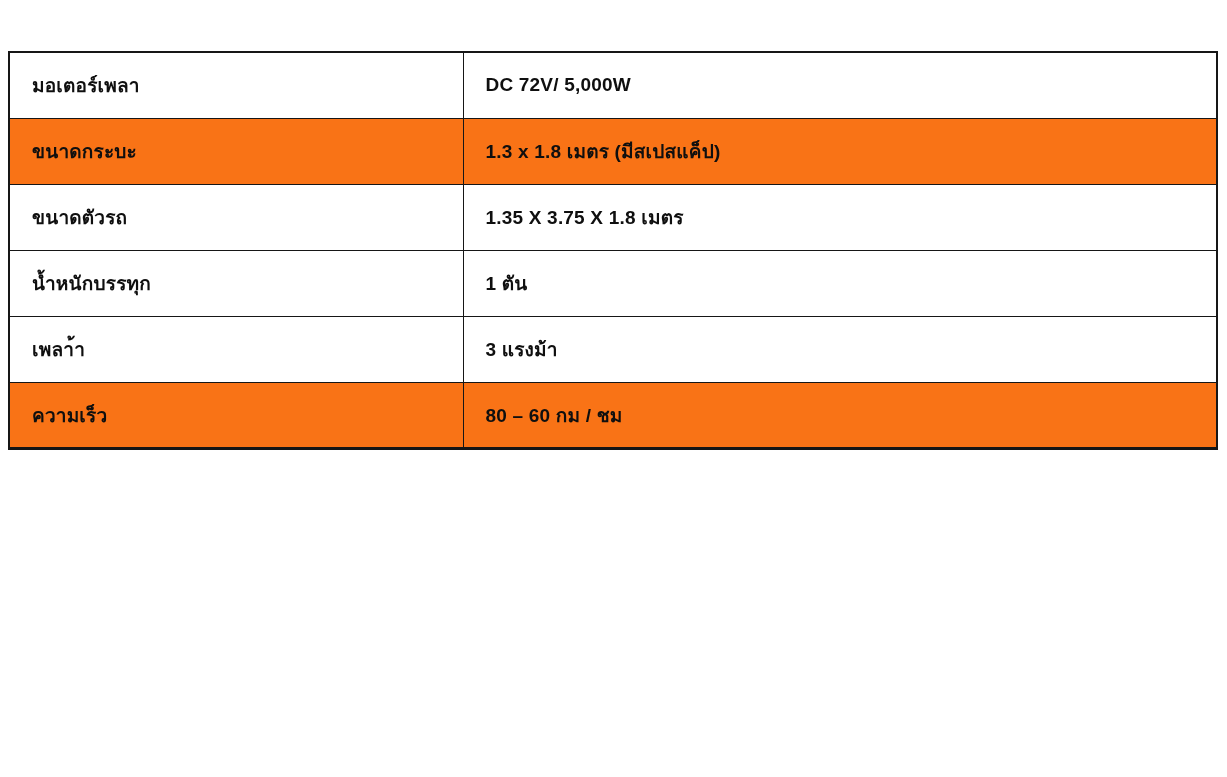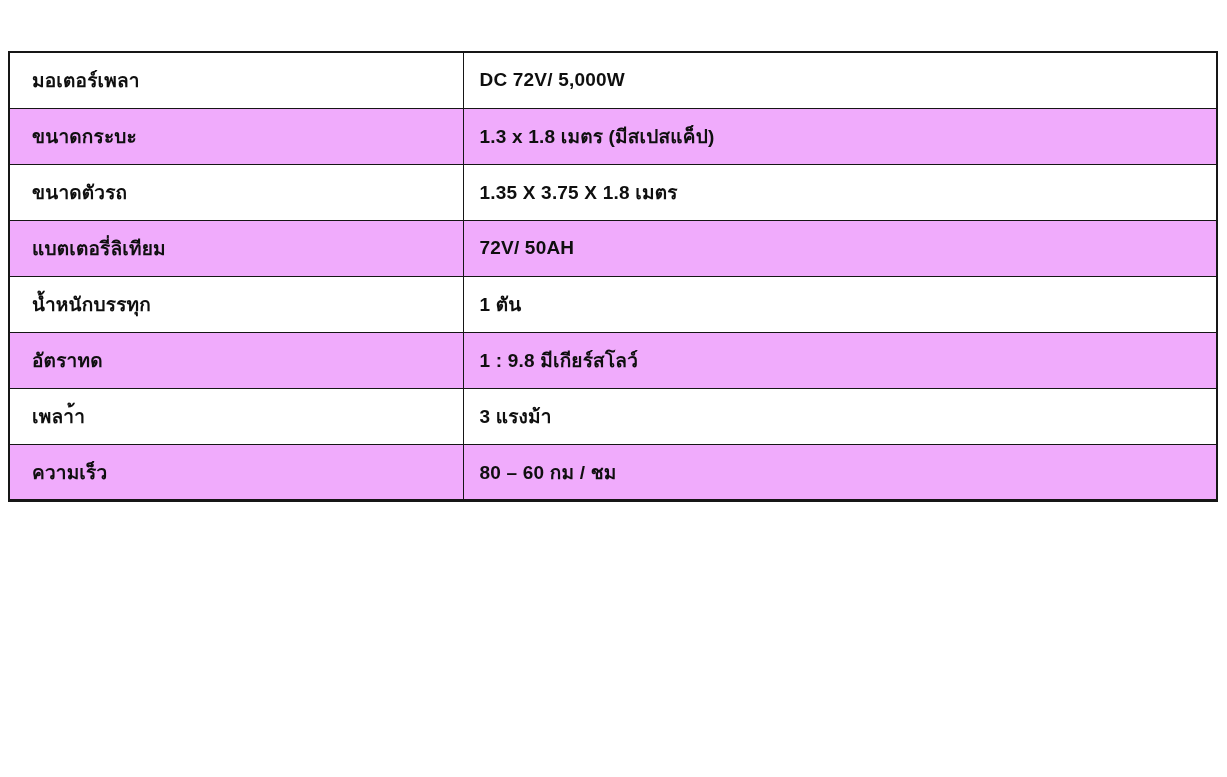--- a/index.html
+++ b/index.html
@@ -23,68 +23,60 @@
     left: 8px;
     top: 51px;
     width: 1210px;
     border-collapse: collapse;
     table-layout: fixed;
     border: 2px solid #161616;
     border-bottom-width: 3px;
   }
   table.spec-table td {
     border: 1.5px solid #161616;
-    height: 56px;
+    height: 66px;
     vertical-align: middle;
     font-size: 19px;
     font-weight: bold;
     color: #0f0f0f;
     letter-spacing: 0.2px;
     white-space: nowrap;
     overflow: hidden;
   }
   td.label-cell {
     width: 454px;
     padding-left: 22px;
   }
   td.value-cell {
-    padding-left: 16px;
+    padding-left: 22px;
   }
   tr.stripe-even { background: #ffffff; }
-  tr.stripe-odd  { background: #f0abfc; }
+  tr.stripe-odd  { background: #f97316; }
 </style>
 </head>
 <body>
 
 <div class="page">
   <table class="spec-table">
     <tbody>
       <tr class="stripe-even">
         <td class="label-cell">มอเตอร์เพลา</td>
         <td class="value-cell">DC 72V/ 5,000W</td>
       </tr>
       <tr class="stripe-odd">
         <td class="label-cell">ขนาดกระบะ</td>
         <td class="value-cell">1.3 x 1.8 เมตร (มีสเปสแค็ป)</td>
       </tr>
       <tr class="stripe-even">
         <td class="label-cell">ขนาดตัวรถ</td>
         <td class="value-cell">1.35 X 3.75 X 1.8 เมตร</td>
       </tr>
-      <tr class="stripe-odd">
-        <td class="label-cell">แบตเตอรี่ลิเทียม</td>
-        <td class="value-cell">72V/ 50AH</td>
-      </tr>
       <tr class="stripe-even">
         <td class="label-cell">น้ำหนักบรรทุก</td>
         <td class="value-cell">1 ตัน</td>
-      </tr>
-      <tr class="stripe-odd">
-        <td class="label-cell">อัตราทด</td>
-        <td class="value-cell">1 : 9.8 มีเกียร์สโลว์</td>
       </tr>
       <tr class="stripe-even">
         <td class="label-cell">เพลา้า</td>
         <td class="value-cell">3 แรงม้า</td>
       </tr>
       <tr class="stripe-odd">
         <td class="label-cell">ความเร็ว</td>
         <td class="value-cell">80 – 60 กม / ชม</td>
       </tr>
     </tbody>

